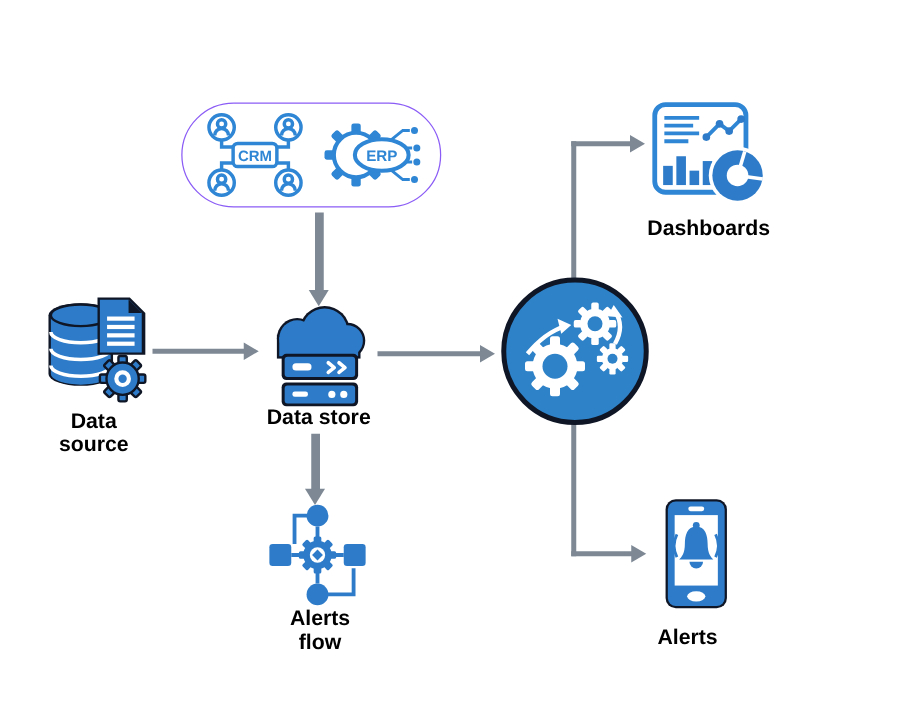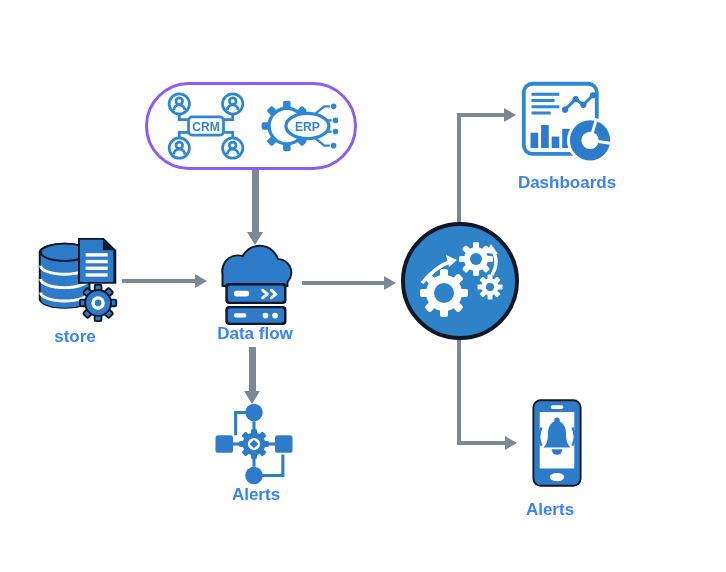--- a/index.html
+++ b/index.html
@@ -1,23 +1,23 @@
 <!DOCTYPE html>
 <html><head>
 <meta charset="utf-8">
 <style>
   html,body{margin:0;padding:0;background:#fff;}
   .stage{position:relative;width:726px;height:572px;background:#ffffff;
          font-family:"Liberation Sans",sans-serif;overflow:hidden;}
   .abs{position:absolute;}
-  .label{color:#3b82f6;font-weight:bold;font-size:17px;text-align:center;line-height:19px;}
+  .label{color:#000000;font-weight:bold;font-size:17px;text-align:center;line-height:19px;}
   .line{background:#7D8894;}
   .arrow-right{width:0;height:0;border-top:7px solid transparent;border-bottom:7px solid transparent;border-left:12px solid #7D8894;}
   .arrow-down{width:0;height:0;border-left:8.5px solid transparent;border-right:8.5px solid transparent;border-top:13px solid #7D8894;}
-  .pill{border:3px solid #8b5cf6;border-radius:46px;background:#fff;}
+  .pill{border:1px solid #8b5cf6;border-radius:46px;background:#fff;}
   .proc-circle{background:#2E82C8;border:4px solid #0F1626;border-radius:50%;}
   svg{display:block;}
 </style>
 </head>
 <body>
 
 <div class="stage">
 
   <div class="abs pill" style="left:145px;top:82px;width:206px;height:82px;">
 
@@ -127,21 +127,22 @@
         <rect x="-3.5" y="-19" width="7" height="7" rx="1.5" transform="rotate(225)"></rect>
         <rect x="-3.5" y="-19" width="7" height="7" rx="1.5" transform="rotate(270)"></rect>
         <rect x="-3.5" y="-19" width="7" height="7" rx="1.5" transform="rotate(315)"></rect>
       </g>
       <circle r="13.5" fill="#2E7CC9" stroke="#0F1626" stroke-width="2"></circle>
       <circle r="7" fill="#fff"></circle>
       <circle r="3.5" fill="#2E7CC9"></circle>
     </g>
   </svg>
   <div class="abs label" style="left:23px;top:327px;width:104px">
-    <div>store</div>
+    <div>Data</div>
+    <div>source</div>
   </div>
 
   <svg class="abs" style="left:206px;top:241px;width:96px;height:86px" viewBox="0 0 100 90">
     <g fill="#0F1626">
       <circle cx="33" cy="31" r="17"></circle>
         <circle cx="56" cy="25" r="21"></circle>
         <circle cx="75" cy="33" r="15"></circle>
       <rect x="16" y="28" width="70" height="20"></rect>
     </g>
     <g fill="#2E7CC9">
@@ -156,21 +157,21 @@
     <g stroke="#fff" stroke-width="3" fill="none" stroke-linecap="round" stroke-linejoin="round">
       <path d="M59,51.5 l5,4 -5,4"></path>
         <path d="M68,51.5 l5,4 -5,4"></path>
     </g>
     <rect x="20" y="68" width="64" height="20" rx="4" fill="#0F1626"></rect>
     <rect x="22.5" y="70.5" width="59" height="15" rx="2.5" fill="#2E7CC9"></rect>
     <rect x="29" y="75.5" width="13" height="4.5" rx="2" fill="#fff"></rect>
     <circle cx="62" cy="78" r="3" fill="#fff"></circle>
     <circle cx="72" cy="78" r="3" fill="#fff"></circle>
   </svg>
-  <div class="abs label" style="left:192px;top:324px;width:126px">Data flow</div>
+  <div class="abs label" style="left:192px;top:324px;width:126px">Data store</div>
 
   <div class="abs proc-circle" style="left:401px;top:222px;width:110px;height:110px">
     <svg style="width:100px;height:100px;margin:5px" viewBox="0 0 100 100">
       <g transform="translate(34,62)">
         <g fill="#fff">
           <rect x="-4" y="-24" width="8" height="9" rx="2" transform="rotate(0)"></rect>
           <rect x="-4" y="-24" width="8" height="9" rx="2" transform="rotate(45)"></rect>
           <rect x="-4" y="-24" width="8" height="9" rx="2" transform="rotate(90)"></rect>
           <rect x="-4" y="-24" width="8" height="9" rx="2" transform="rotate(135)"></rect>
           <rect x="-4" y="-24" width="8" height="9" rx="2" transform="rotate(180)"></rect>
@@ -289,15 +290,16 @@
         <rect x="-3.5" y="-17" width="7" height="6" rx="1.5" transform="rotate(270)"></rect>
         <rect x="-3.5" y="-17" width="7" height="6" rx="1.5" transform="rotate(315)"></rect>
         <circle r="13"></circle>
       </g>
       <circle r="7" fill="#fff"></circle>
       <rect x="-3.5" y="-3.5" width="7" height="7" fill="#2E7CC9" transform="rotate(45)"></rect>
     </g>
   </svg>
   <div class="abs label" style="left:203px;top:485px;width:106px">
     <div>Alerts</div>
+    <div>flow</div>
   </div>
 
 </div>
 
 </body></html>

